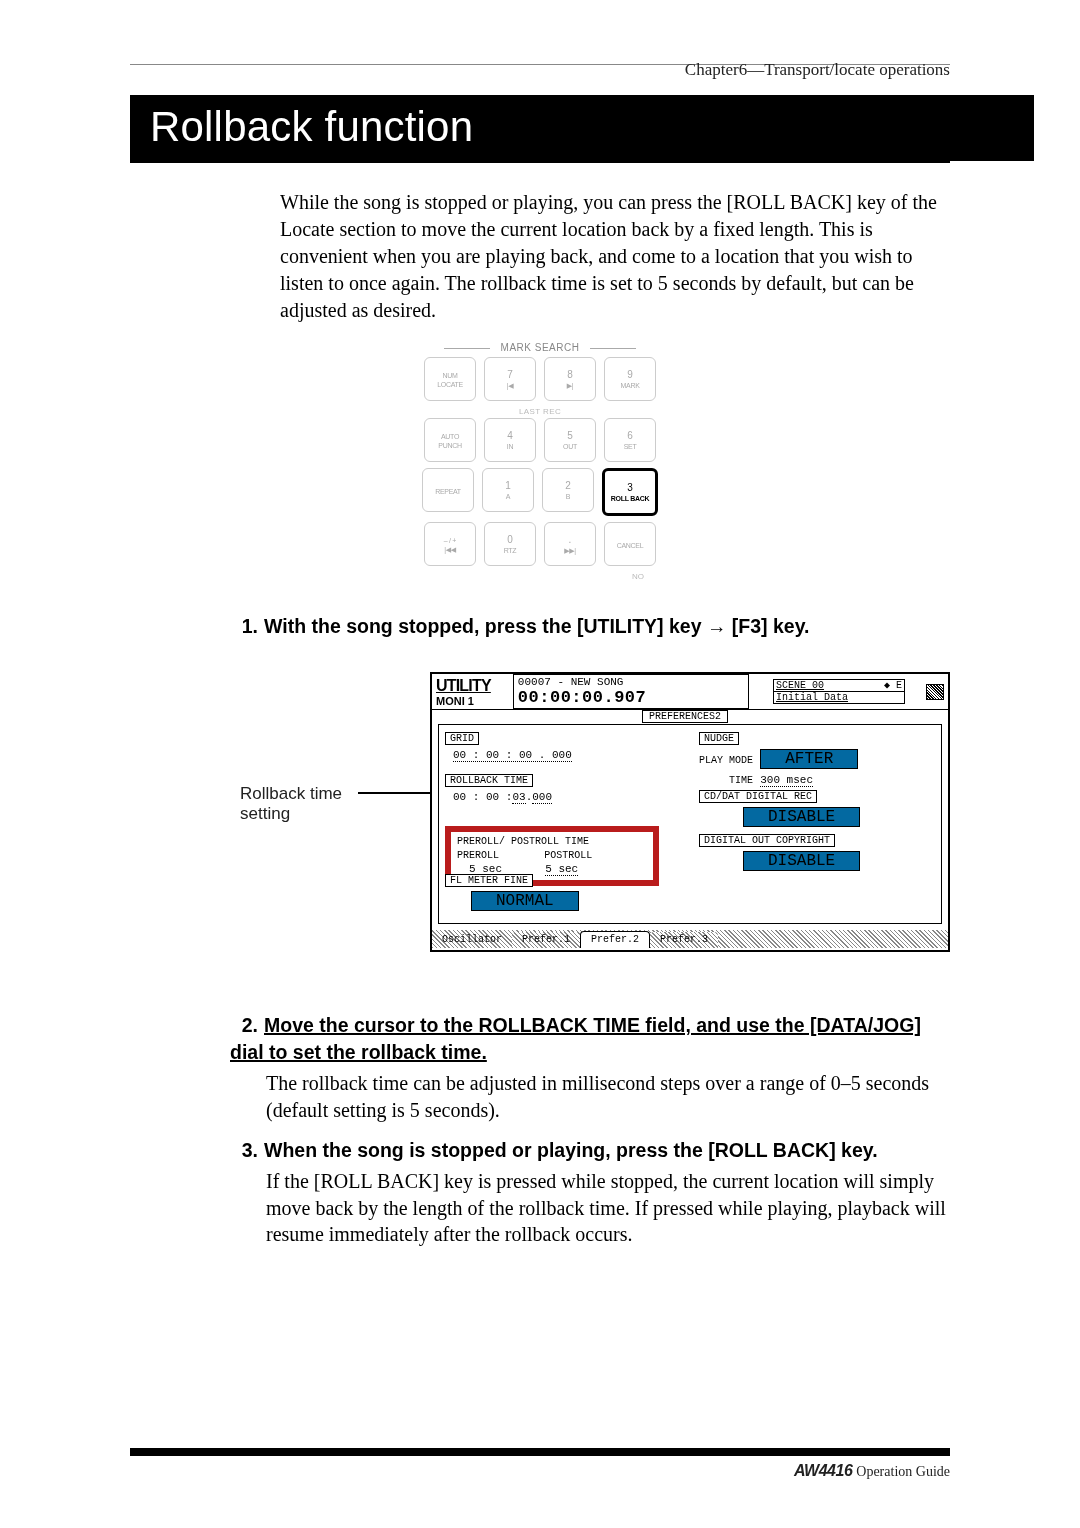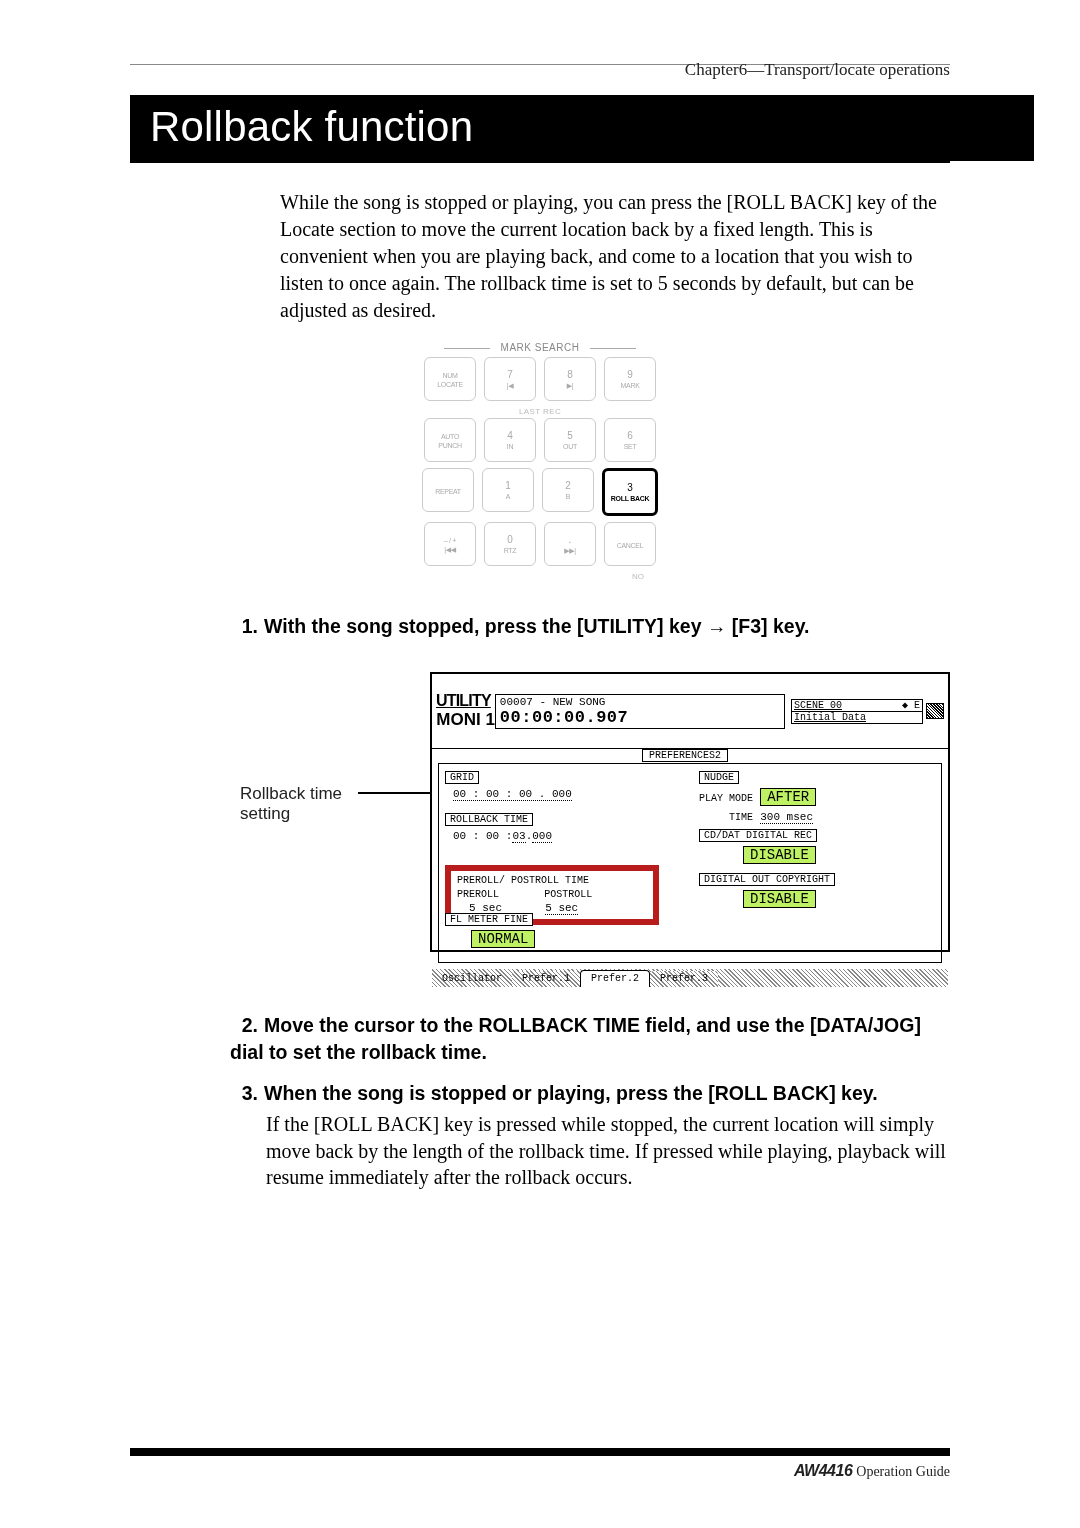--- a/index.html
+++ b/index.html
@@ -141,22 +141,23 @@
     height: 280px;
     background: #fff;
     border: 2px solid #000;
     font-family: "Courier New", monospace;
     font-size: 12px;
     box-sizing: border-box;
   }
   .ss-header {
     display: flex;
     align-items: center;
-    padding: 18px 4px;
+    padding: 0 4px;
     border-bottom: 1px solid #000;
+    gap: 18px;
   }
   .ss-util {
     font-family: Arial, sans-serif;
     font-weight: 900;
     font-size: 16px;
     text-decoration: underline;
     letter-spacing: -0.8px;
     margin-right: 4px;
   }
   .ss-songbox {
@@ -184,21 +185,21 @@
   .ss-scene-bot { padding: 0 2px; text-decoration: underline;}
   .ss-disk { width: 16px; height: 14px; border:1px solid #000; margin-left:3px; background: repeating-linear-gradient(45deg,#000,#000 1px,#fff 1px,#fff 2px);}
   .ss-body {
     position: relative;
     height: 238px;
   }
   .ss-moni { position: absolute; left: 4px; top: -13px; font-size:11px; background:#fff; font-family:Arial,sans-serif; font-weight:900;}
   .ss-pref2-tab { position:absolute; top: 0px; left: 210px; border:1px solid #000; font-size:10px; padding:0 6px; background:#fff;}
   .ss-innerbox { position:absolute; top: 14px; left: 6px; right: 6px; bottom: 24px; border:1px solid #000;}
   .ss-lbl { border-radius: 0; border:1px solid #000; font-size:10px; padding:0 4px; display:inline-block; background:#fff;}
-  .ss-btn { border:1px solid #000; font-size:14px; padding:0 6px; display:inline-block; background:#bef264;}
+  .ss-btn { border:1px solid #000; font-size:16px; padding:0 24px; display:inline-block; background:#0369a1;}
   .ss-val { font-size:11px; font-family:"Courier New",monospace;}
   .ss-dotted { border-bottom: 1px dotted #000;}
   .ss-tabbar {
     position: absolute;
     bottom: 0; left: 0; right: 0;
     height: 18px;
     background: repeating-linear-gradient(45deg,#888,#888 1px,#fff 1px,#fff 3px);
     display:flex;
     font-size:10px;
     align-items: flex-end;
@@ -343,21 +344,21 @@
   <div class="screenshot-wrap" style="height:300px;">
     <div class="callout-label">
       <span>Rollback time</span><br>
       <span>setting</span>
     </div>
     <div class="callout-line"></div>
     <div class="screenshot">
       <div class="ss-header">
         <div style="display:flex;flex-direction:column;">
           <span class="ss-util">UTILITY</span>
-          <span class="ss-moni" style="position:static;font-size:17px;text-align:right;">MONI 1</span>
+          <span class="ss-moni" style="position:static;font-size:11px;">MONI 1</span>
         </div>
         <div class="ss-songbox">
           <span>00007 - NEW SONG</span>
           <span class="ss-time">00:00:00.907</span>
         </div>
         <div class="ss-scene">
           <div class="ss-scene-top">
               <span style="text-decoration:underline;">SCENE 00</span>
               <span>◆ E</span>
             </div>
@@ -414,23 +415,24 @@
         <div class="ss-tabbar">
           <span class="ss-tab inactive">Oscillator</span>
           <span class="ss-tab inactive">Prefer.1</span>
           <span class="ss-tab active">Prefer.2</span>
           <span class="ss-tab inactive">Prefer.3</span>
         </div>
       </div>
     </div>
   </div>
 
-  <div class="step" style="margin-top:40px;">
+  <div class="step" style="margin-top:40px;text-decoration:underline;">
     <span class="step-head"><span class="snum">2.</span><span>Move the cursor to the ROLLBACK TIME field, and use the [DATA/JOG] dial to set the rollback time.</span></span>
   </div>
+  <div class="step-body">The rollback time can be adjusted in millisecond steps over a range of 0–5 seconds (default setting is 5 seconds).</div>
 
   <div class="step" style="margin-top:14px;">
     <span class="step-head"><span class="snum">3.</span><span>When the song is stopped or playing, press the [ROLL BACK] key.</span></span>
   </div>
   <div class="step-body">If the [ROLL BACK] key is pressed while stopped, the current location will simply move back by the length of the rollback time. If pressed while playing, playback will resume immediately after the rollback occurs.</div>
 
 </div>
 
 <div class="footer-bar"></div>
 <div class="footer-text">

